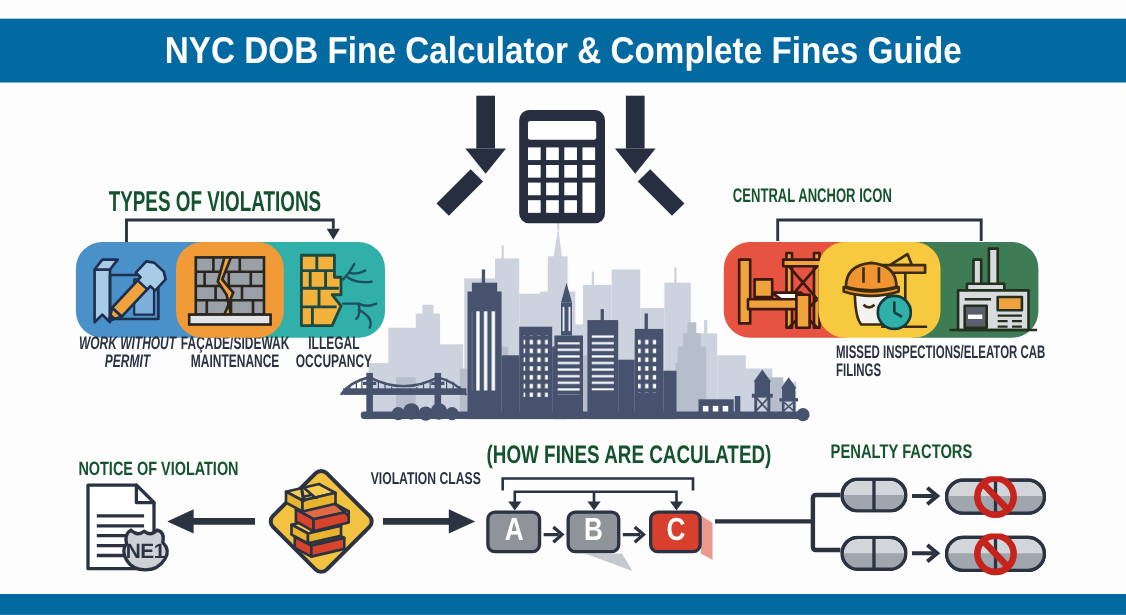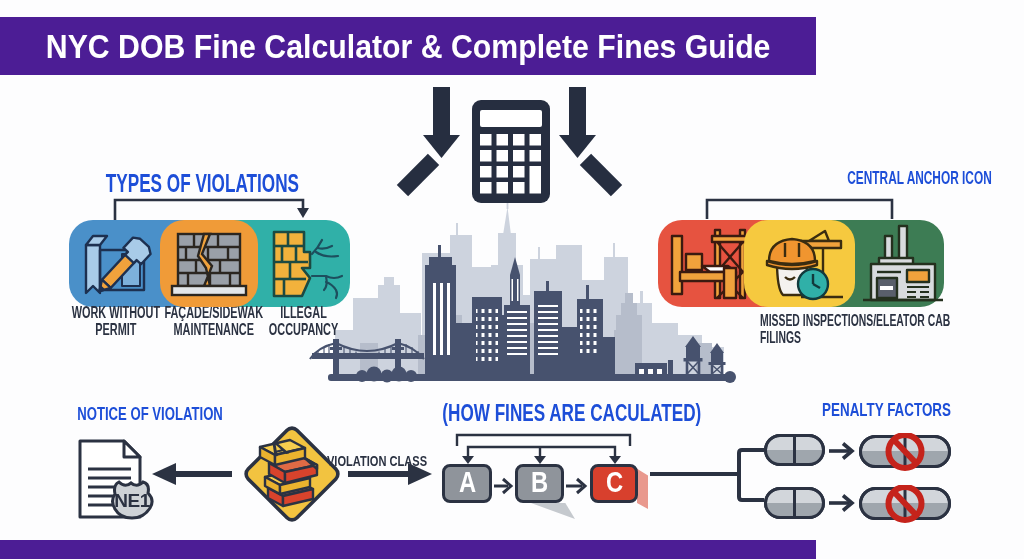--- a/index.html
+++ b/index.html
@@ -1,23 +1,23 @@
 <!DOCTYPE html>
 <html><head>
 <meta charset="utf-8">
 <style>
   html,body{margin:0;padding:0;background:#ffffff;}
   .canvas{position:relative;width:1024px;height:559px;background:#fdfdfe;overflow:hidden;
           font-family:"Liberation Sans",sans-serif;}
-  .bar{position:absolute;left:0;width:816px;background:#4c1d95;}
+  .bar{position:absolute;left:0;width:1024px;background:#0369a1;}
   .bar.top{top:17px;height:58px;display:flex;align-items:center;justify-content:center;}
   .bar.bottom{top:540px;height:19px;}
   .title{color:#ffffff;font-weight:bold;font-size:34px;white-space:nowrap;
          display:inline-block;transform:scaleX(0.89);letter-spacing:0px;}
-  .hdg{position:absolute;color:#1d4ed8;font-weight:bold;white-space:nowrap;text-align:right;}
+  .hdg{position:absolute;color:#14532d;font-weight:bold;white-space:nowrap;text-align:left;}
   .hdg .cond{display:inline-block;transform:scaleX(0.66);}
   .abs{position:absolute;}
   .lbl{position:absolute;color:#2b3242;font-weight:bold;font-size:16.5px;line-height:17px;
        text-align:center;white-space:nowrap;}
   .lbl .cond{display:inline-block;transform:scaleX(0.66);}
   .lbl .cond span{display:block;}
   
   .box{position:absolute;top:220px;height:87px;}
   .box svg{position:absolute;left:50%;top:50%;transform:translate(-50%,-50%);}
   
@@ -273,21 +273,21 @@
           <line x1="24" y1="38" x2="24" y2="55"></line>
         <line x1="18" y1="55" x2="18" y2="72"></line>
       </g>
       <g stroke="#1d4f5e" stroke-width="2.2" fill="none" stroke-linecap="round">
         <path d="M46,30 Q52,24 56,16 M52,24 Q58,26 66,22 M50,28 Q58,34 72,32"></path>
         <path d="M46,52 L60,52 Q68,56 76,52 M60,52 Q62,62 58,66 M60,58 Q66,60 70,66 Q72,70 70,74"></path>
       </g>
     </svg>
   </div>
 
-  <div class="lbl" style="left:36px;top:304px;width:160px;">
+  <div class="lbl" style="left:36px;top:304px;width:160px;font-style:italic;">
     <span class="cond"><span>WORK WITHOUT</span><span>PERMIT</span></span>
   </div>
   <div class="lbl" style="left:224px;top:304px;width:160px;">
     <span class="cond"><span>ILLEGAL</span><span>OCCUPANCY</span></span>
   </div>
   <div class="lbl" style="left:134px;top:304px;width:160px;">
     <span class="cond"><span>FAÇADE/SIDEWAK</span><span>MAINTENANCE</span></span>
   </div>
 
   <div class="hdg" style="left:629px;top:168px;width:400px;font-size:18px;">
@@ -358,21 +358,21 @@
         </g>
         <line x1="0" y1="76" x2="80" y2="76" fill="none"></line>
       </g>
     </svg>
   </div>
 
   <div class="lbl" style="left:760px;top:312px;width:280px;text-align:left;">
     <span class="cond" style="transform-origin:0 0;transform:scaleX(0.63);"><span>MISSED INSPECTIONS/ELEATOR CAB</span><span>FILINGS</span></span>
   </div>
 
-  <div class="hdg" style="left:47px;top:404px;width:200px;font-size:17.5px;">
+  <div class="hdg" style="left:47px;top:416px;width:200px;font-size:17.5px;">
     <span class="cond" style="transform:scaleX(0.75);">NOTICE OF VIOLATION</span>
   </div>
   <svg class="abs" style="left:76px;top:438px;" width="84" height="82" viewBox="0 0 84 82">
     <g stroke="#2b3242" stroke-width="3" stroke-linejoin="round">
       <path d="M4,3 L48,3 L64,19 L64,79 L4,79 Z" fill="#ffffff"></path>
       <path d="M48,3 L48,19 L64,19 Z" fill="#ffffff"></path>
     </g>
     <g stroke="#2b3242" stroke-width="3">
       <line x1="12" y1="31" x2="55" y2="31"></line>
       <line x1="12" y1="40" x2="55" y2="40"></line>
@@ -406,21 +406,21 @@
       <polygon points="48,52 80,45 80,55 48,63" fill="#d8432c"></polygon>
       <polygon points="64,36 80,45 80,49 70,40" fill="#f6cd4e"></polygon>
 
       <polygon points="23,27 53,20 68,28 38,35" fill="#f6cd4e"></polygon>
       <polygon points="23,27 38,35 38,45 23,37" fill="#eab32e"></polygon>
       <polygon points="38,35 68,28 68,38 38,45" fill="#eab32e"></polygon>
     </g>
     <text x="0" y="0" font-size="21" font-weight="bold" fill="#2b3242" text-anchor="middle" transform="matrix(1.05,-0.25,0.52,0.86,45,35)" style="font-family:'Liberation Sans',sans-serif;">A</text>
   </svg>
 
-  <div class="caption" style="left:297px;top:452px;width:160px;">
+  <div class="caption" style="left:297px;top:427px;width:160px;text-align:right;">
     <span class="cond">VIOLATION CLASS</span>
   </div>
 
   <svg class="abs" style="left:348px;top:462px;" width="84" height="24" viewBox="0 0 84 24">
     <line x1="0" y1="12" x2="62" y2="12" stroke="#2b3242" stroke-width="6"></line>
     <polygon points="84,12 60,1 60,23" fill="#2b3242"></polygon>
   </svg>
 
   <div class="hdg" style="left:398px;top:400px;width:300px;font-size:23px;">
     <span class="cond" style="transform:scaleX(0.745);">(HOW FINES ARE CACULATED)</span>

